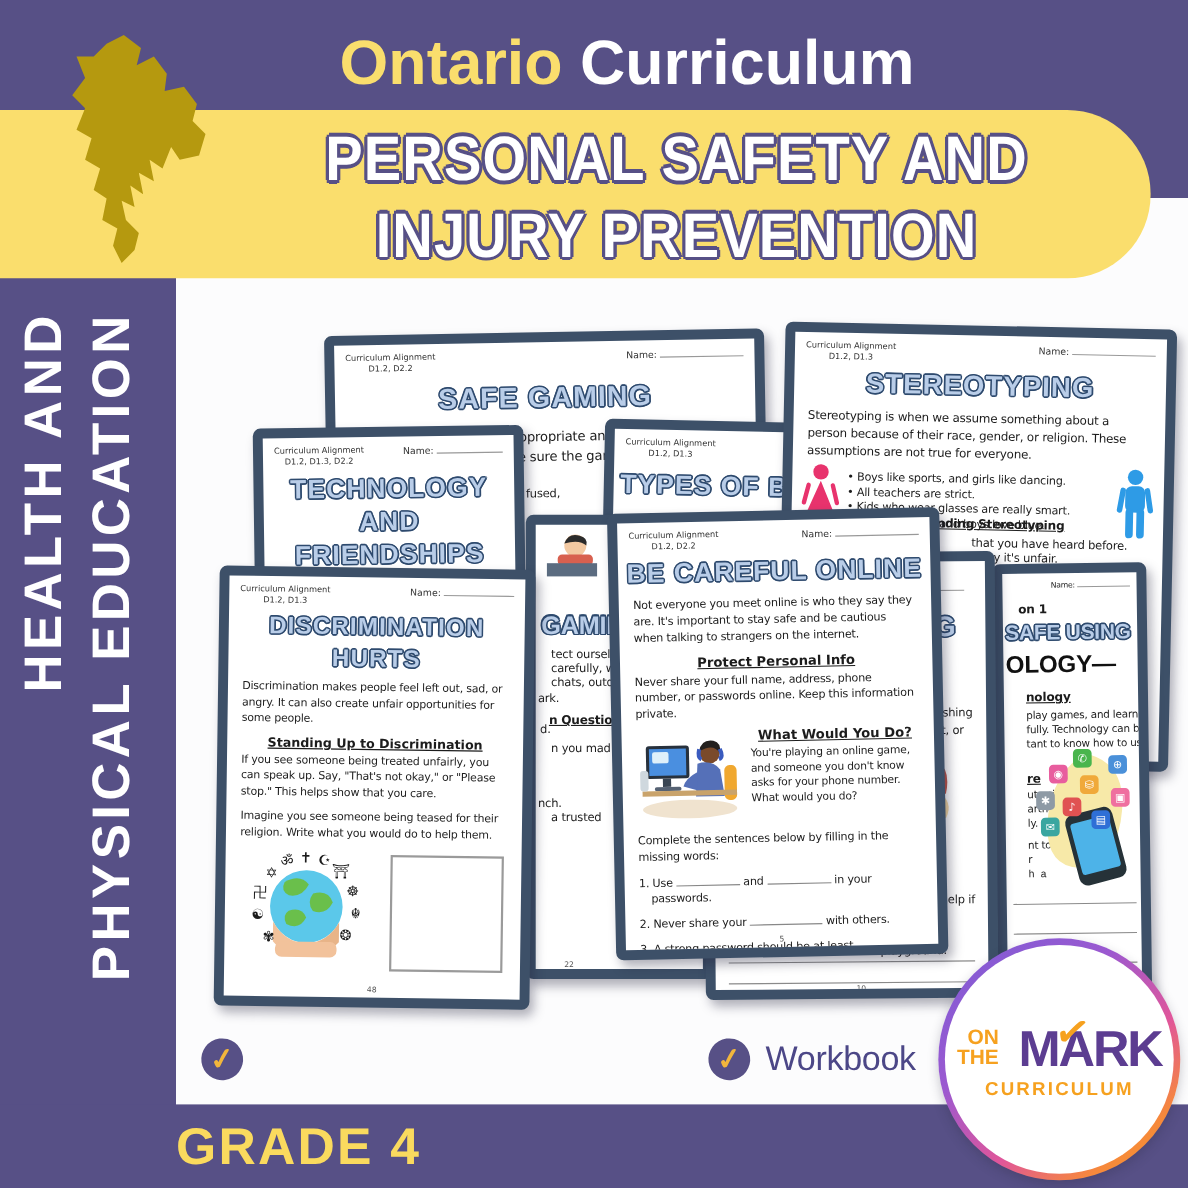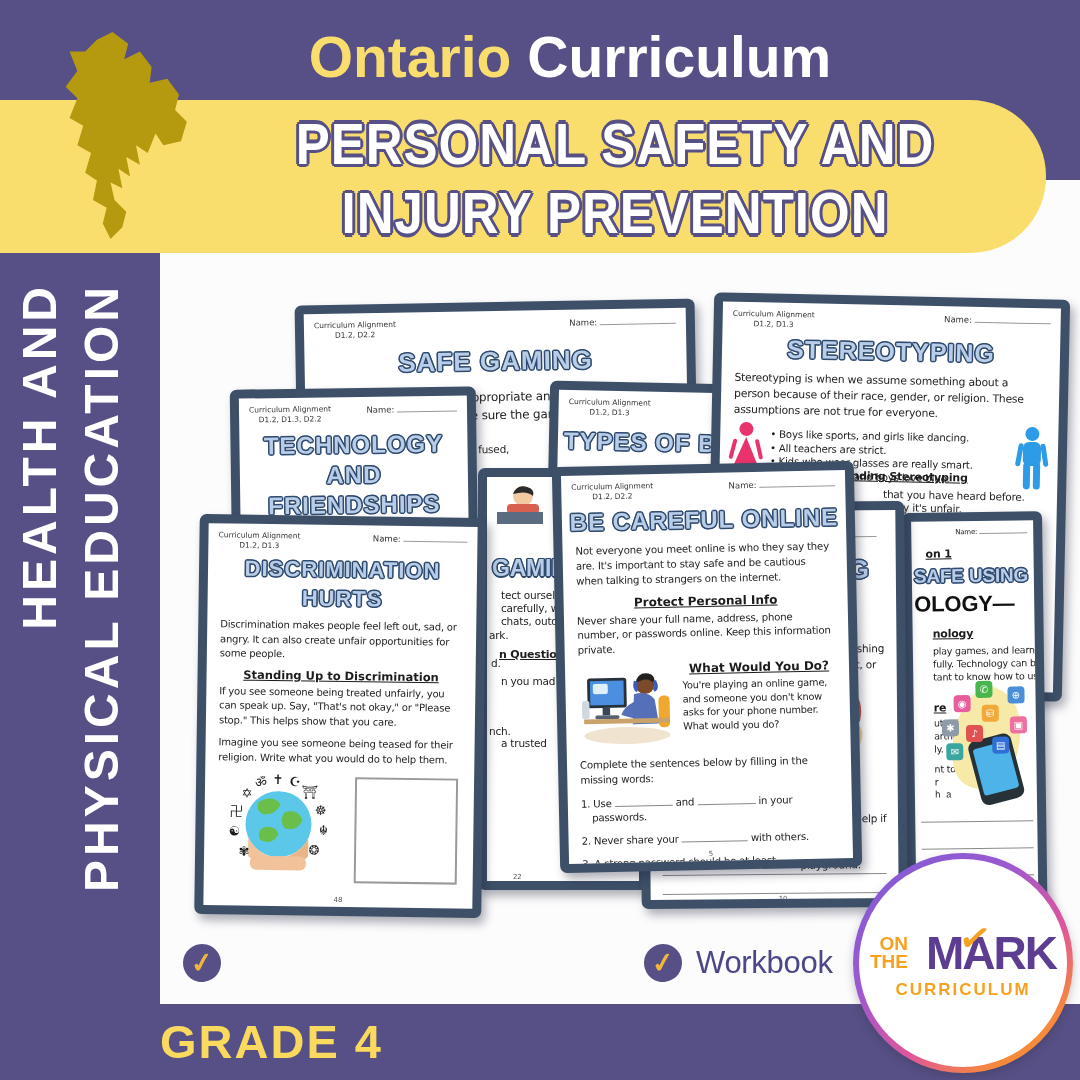--- a/index.html
+++ b/index.html
@@ -233,21 +233,21 @@
     <div class="frag" style="left:14px; top:198px;">n you mad</div>
     <div class="frag" style="left:2px;  top:248px;">nch.</div>
     <div class="frag" style="left:14px; top:260px;">a trusted</div>
     <div class="frag" style="left:26px; top:396px; font-size:7px; color:#555;">22</div>
   </div>
 
   <div class="pg" id="pg-safetech">
     <div class="frag" style="right:6px; top:4px; font-size:7px;">
       <span>Name:</span> <span class="nline" style="width:48px"></span>
     </div>
-    <div class="frag" style="left:14px; top:26px; font-weight:700; font-size:11px; text-decoration:underline;">on 1</div>
+    <div class="frag" style="left:14px; top:26px; font-weight:700; font-size:11px; ">on 1</div>
     <div class="ws-title frag" style="left:2px; top:44px; font-size:19px;">SAFE USING</div>
     <div class="frag" style="left:2px; top:70px; font-size:22px; font-weight:800; color:#111; font-family:'Liberation Sans',sans-serif;">OLOGY—</div>
     <div class="frag fragb" style="left:20px; top:106px;">nology</div>
     <div class="frag" style="left:20px; top:124px; font-size:9.5px;">play games, and learn new</div>
     <div class="frag" style="left:20px; top:137px; font-size:9.5px;">fully. Technology can be a lot</div>
     <div class="frag" style="left:20px; top:150px; font-size:9.5px;">tant to know how to use it</div>
     <div class="frag fragb" style="left:20px; top:180px;">re</div>
     <div class="frag" style="left:20px; top:196px; font-size:9.5px;">ut using</div>
     <div class="frag" style="left:20px; top:209px; font-size:9.5px;">artner</div>
     <div class="frag" style="left:20px; top:222px; font-size:9.5px;">ly.</div>

